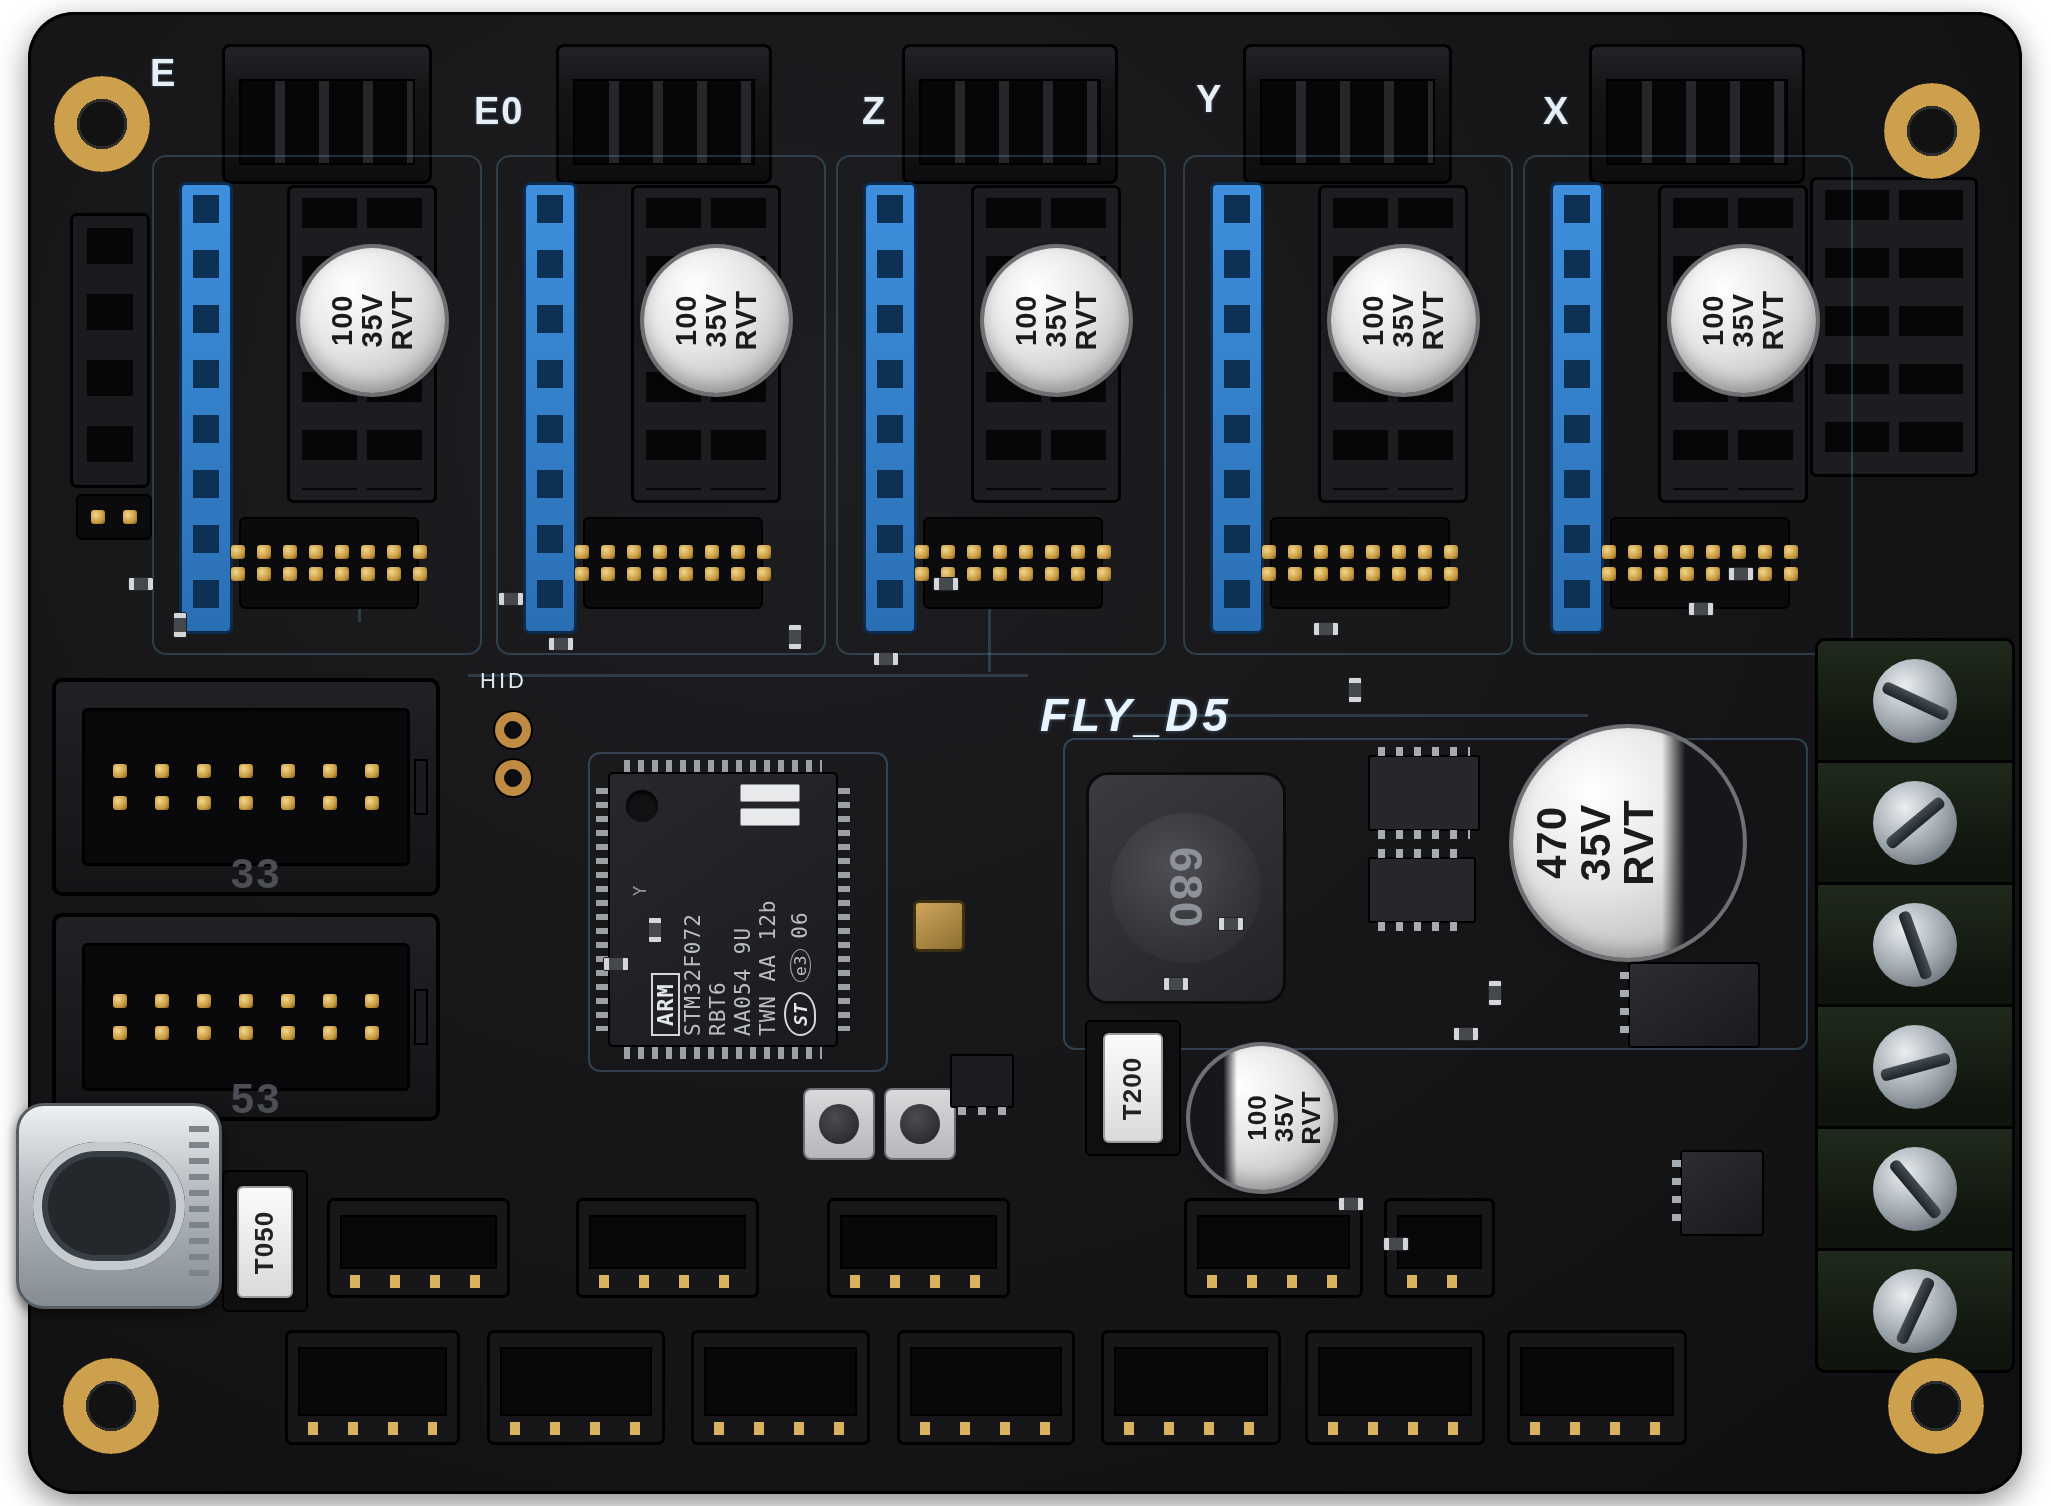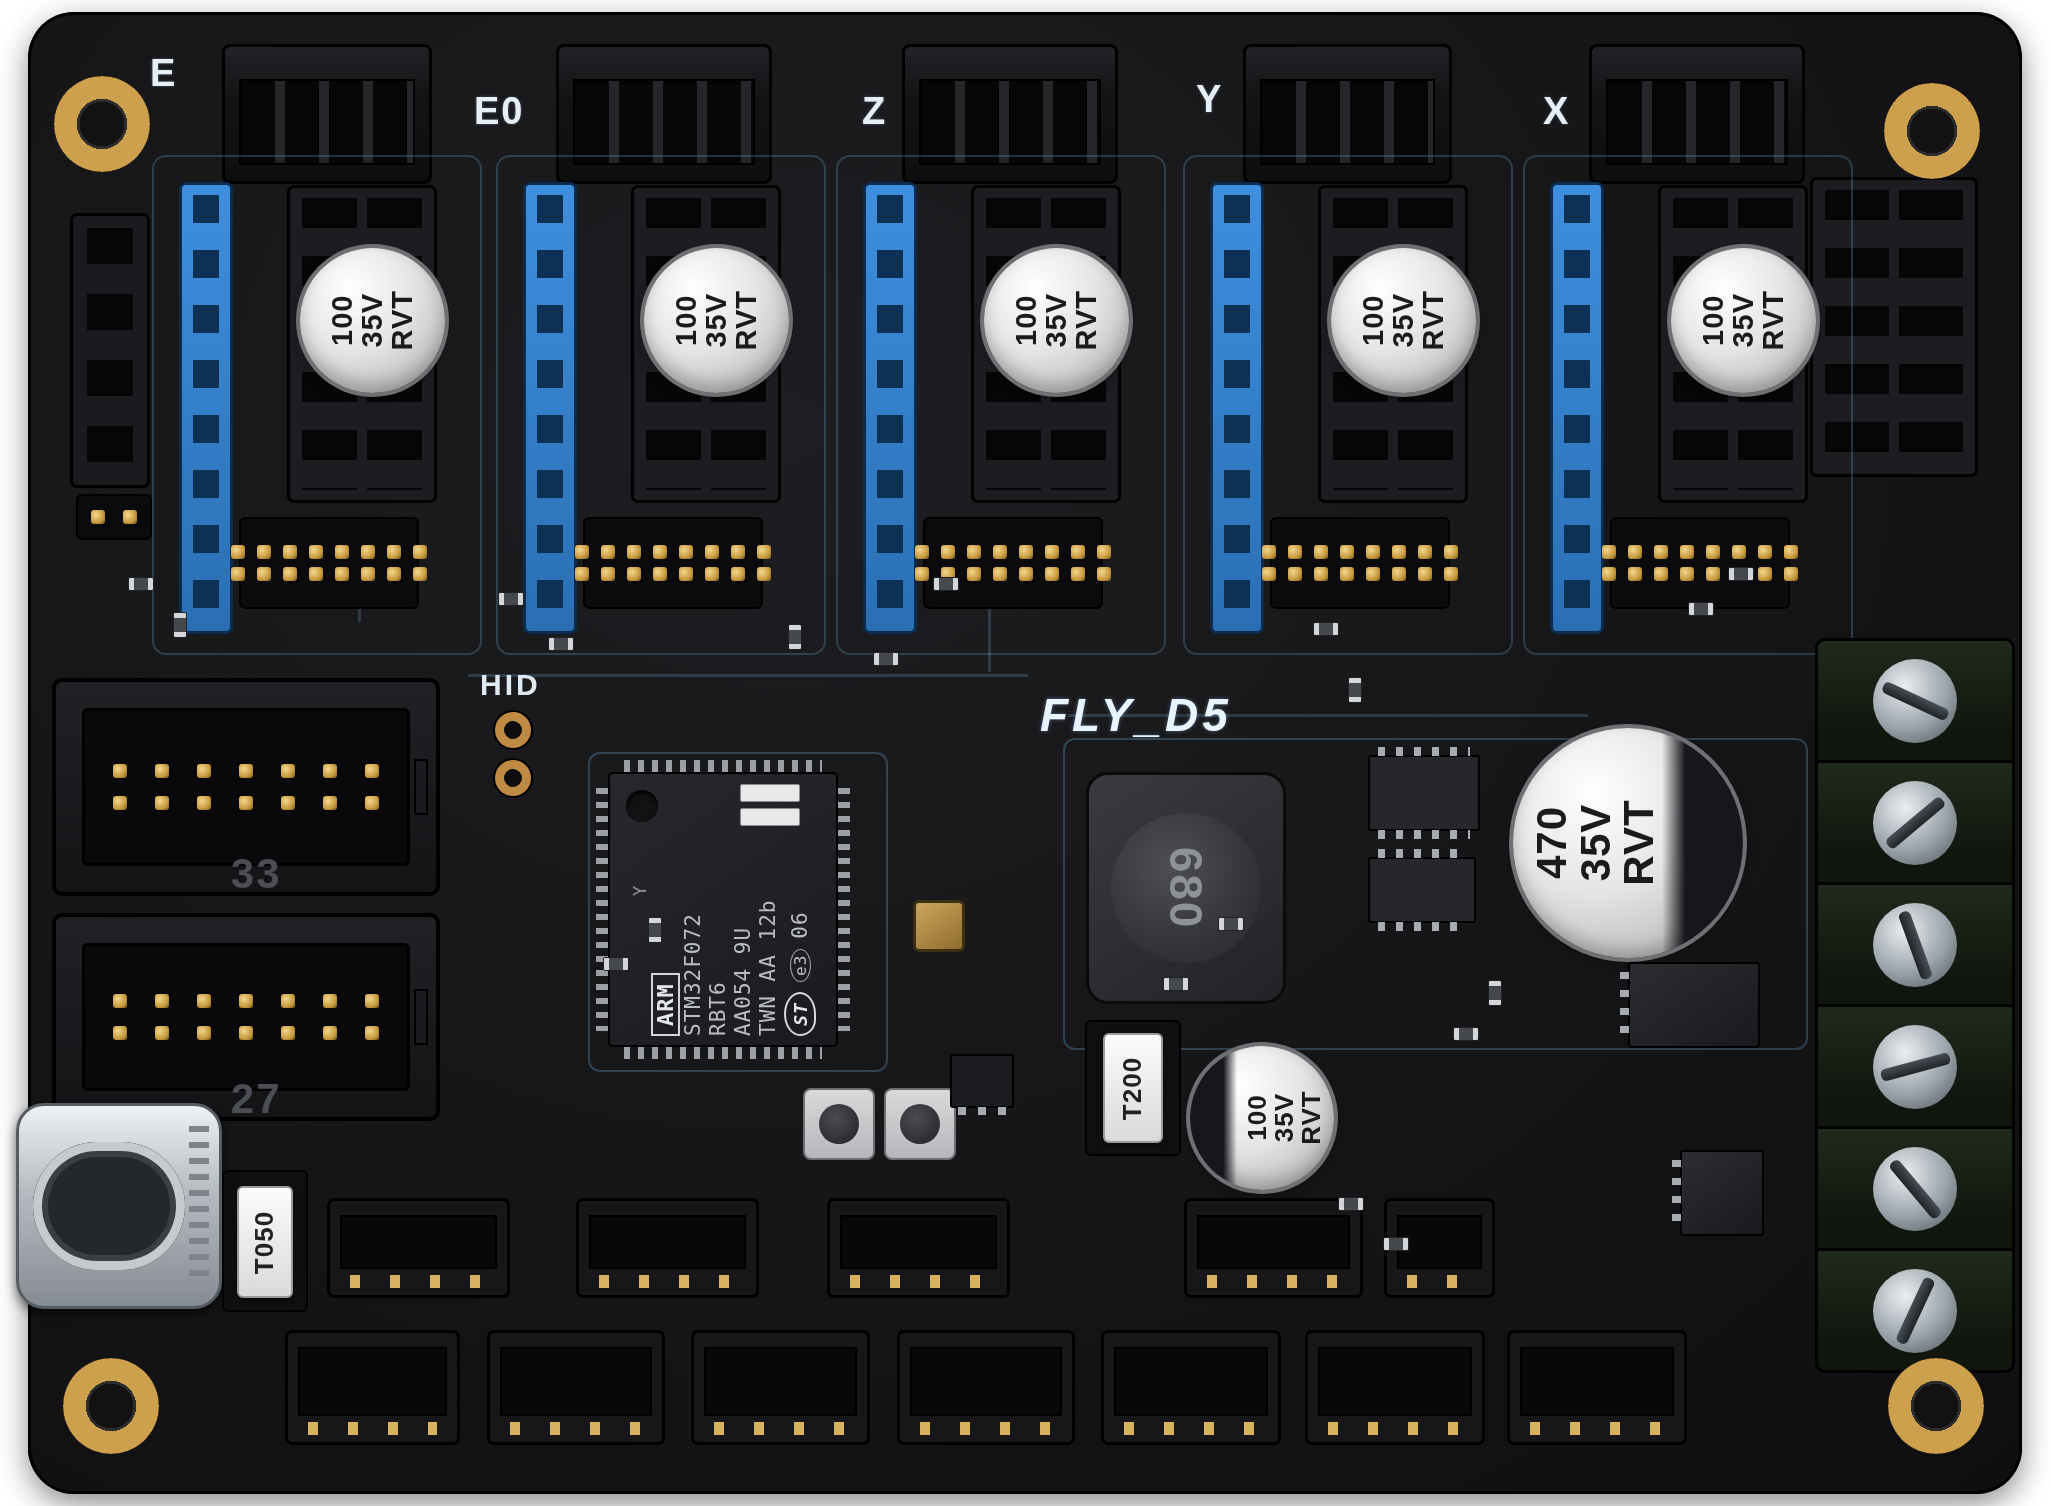--- a/index.html
+++ b/index.html
@@ -10,21 +10,21 @@
     box-shadow:0 10px 30px rgba(0,0,0,.45), inset 0 0 0 3px #000}
   .c{position:absolute}
 
   
   .hole{width:96px;height:96px;border-radius:50%;
     background:radial-gradient(circle, #121212 0 33%, #2d2d2d 33% 37%, #cda04e 37% 70%, #95702f 70% 82%, #3a3a3a 82% 88%, rgba(0,0,0,0) 88%)}
 
   
   .axis-label{font-size:38px;font-weight:bold;color:#e6eef6;letter-spacing:2px;text-shadow:0 0 3px rgba(160,210,255,.35)}
   .board-title{font-size:46px;font-style:italic;font-weight:700;color:#e8f4ff;letter-spacing:4px;text-shadow:0 0 4px rgba(150,200,255,.4)}
-  .hid-label{font-size:30px;font-weight:bold;color:#dfe9f2;letter-spacing:3px}
+  .hid-label{font-size:22px;font-weight:normal;color:#dfe9f2;letter-spacing:3px}
   .silk{border:2px solid rgba(115,180,225,.28);border-radius:12px}
   .sline{background:rgba(115,180,225,.22)}
 
   
   .mconn{background:linear-gradient(180deg,#232327,#141417 35%,#0e0e10);border:3px solid #000;border-radius:8px}
   .mconn-slots{position:absolute;left:14px;right:14px;top:32px;bottom:16px;border:2px solid #000;
     background:repeating-linear-gradient(90deg,#060607 0 34px, #26262a 34px 44px)}
 
   
   .driver{top:143px;width:330px;height:500px;border:2px solid rgba(110,175,220,.25);border-radius:14px}
@@ -383,21 +383,21 @@
             <span class="pin"></span>
             <span class="pin"></span>
             <span class="pin"></span>
             <span class="pin"></span>
             <span class="pin"></span>
             <span class="pin"></span>
             <span class="pin"></span>
           </div>
       </div>
       <div class="idc-notch"></div>
-      <div class="idc-label">27</div>
+      <div class="idc-label">53</div>
     </div>
 
     <div class="c hid-label" style="left:452px;top:656px">HID</div>
     <div class="c ring" style="left:467px;top:700px"></div>
     <div class="c ring" style="left:467px;top:748px"></div>
 
     <div class="c board-title" style="left:1012px;top:676px">FLY_D5</div>
 
     <div class="c mcu" style="left:580px;top:760px;width:230px;height:275px">
       <div class="mcu-pins pins-top"></div>

